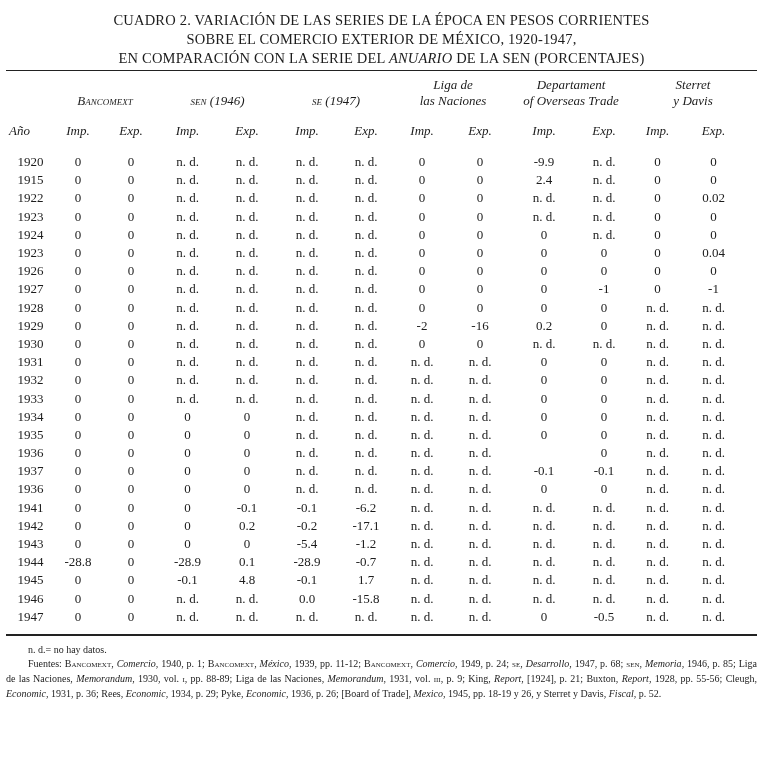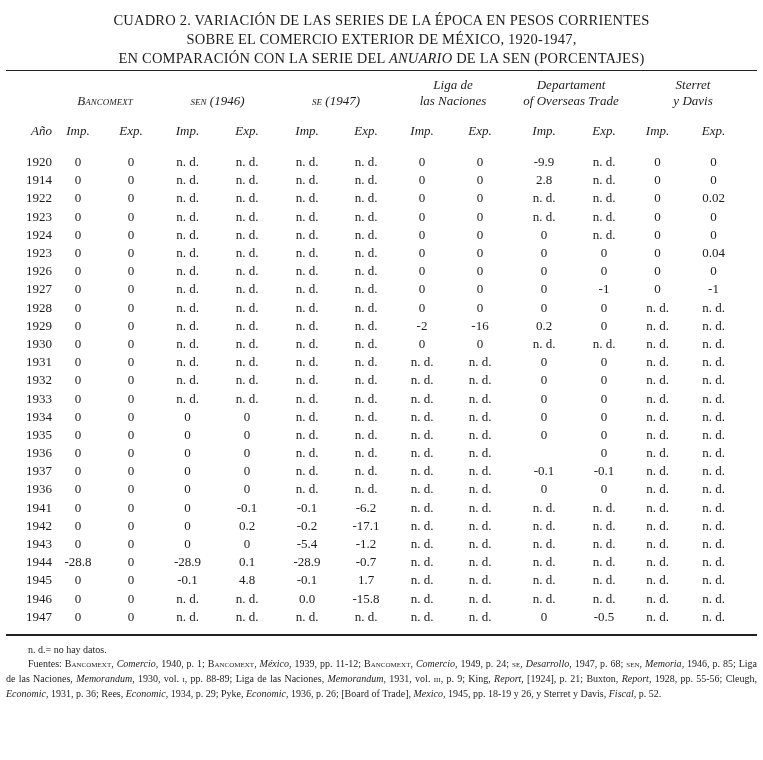--- a/index.html
+++ b/index.html
@@ -48,27 +48,27 @@
   .g-top { height: 16px; line-height: 16px; }
   .g-bot { height: 16px; line-height: 16px; }
   .sc { font-variant: small-caps; }
   tr.cols th {
     font-style: italic;
     text-align: center;
     height: 30px;
     vertical-align: bottom;
     padding-bottom: 2px;
   }
-  tr.cols th.year { text-align: right; padding-left: 1px; font-family: Liberation Serif, serif; }
+  tr.cols th.year { text-align: left; padding-left: 1px; font-family: Liberation Serif, serif; }
   tbody td {
     text-align: center;
     height: 18.2px;
     vertical-align: middle;
   }
-  tbody td.year { text-align: right; padding-left: 1px; }
+  tbody td.year { text-align: center; padding-left: 1px; }
   tbody tr:first-child td { padding-top: 12px; }
   tbody tr.gap td { padding-top: 7px; }
   tbody td:last-child, tr.cols th:last-child { padding-right: 12px; }
   .notes {
     margin: 7px 6px 0 6px;
     font-size: 10px;
     line-height: 14.6px;
     text-align: justify;
   }
   .notes p { margin: 0; text-indent: 22px; }
@@ -159,30 +159,30 @@
           <td>n. d.</td>
           <td>n. d.</td>
           <td>0</td>
           <td>0</td>
           <td>-9.9</td>
           <td>n. d.</td>
           <td>0</td>
           <td>0</td>
         </tr>
         <tr>
-          <td class="year">1914</td>
-          <td>0</td>
-          <td>0</td>
-          <td>n. d.</td>
-          <td>n. d.</td>
-          <td>n. d.</td>
-          <td>n. d.</td>
-          <td>0</td>
-          <td>0</td>
-          <td>2.8</td>
+          <td class="year">1915</td>
+          <td>0</td>
+          <td>0</td>
+          <td>n. d.</td>
+          <td>n. d.</td>
+          <td>n. d.</td>
+          <td>n. d.</td>
+          <td>0</td>
+          <td>0</td>
+          <td>2.4</td>
           <td>n. d.</td>
           <td>0</td>
           <td>0</td>
         </tr>
         <tr>
           <td class="year">1922</td>
           <td>0</td>
           <td>0</td>
           <td>n. d.</td>
           <td>n. d.</td>

